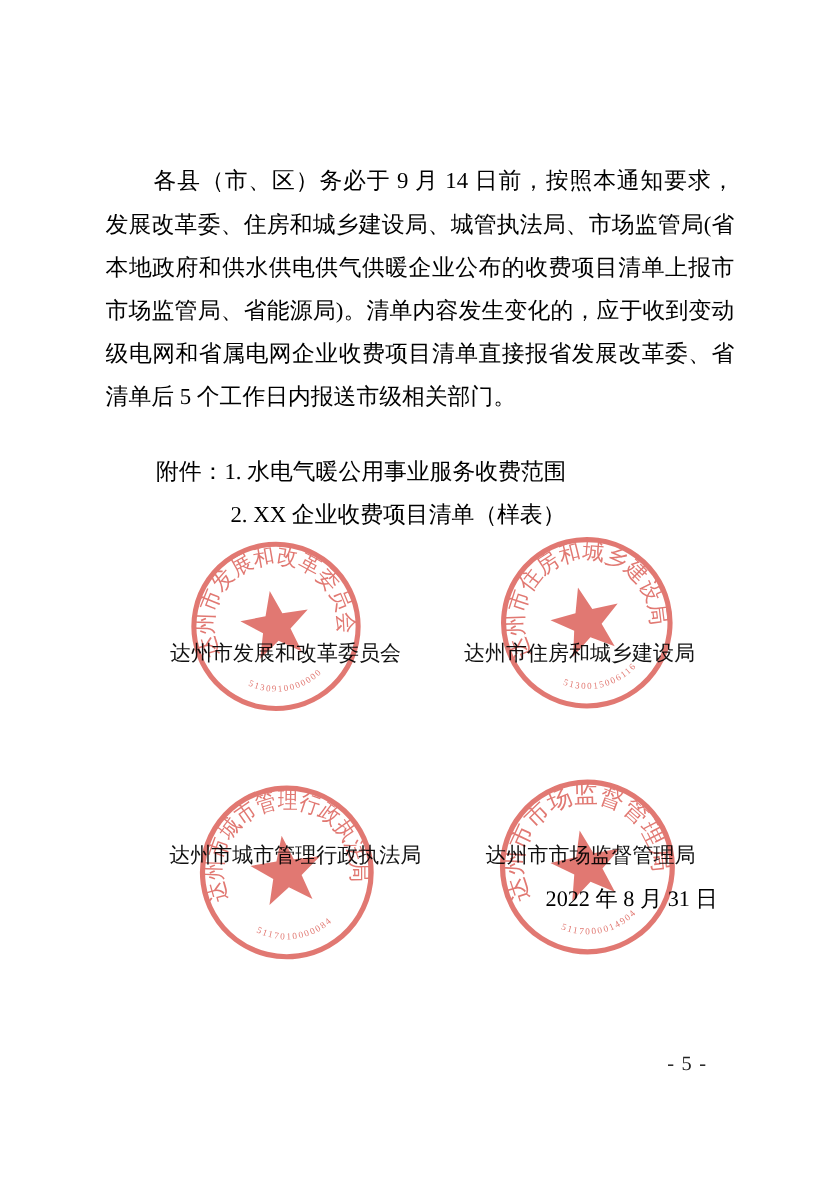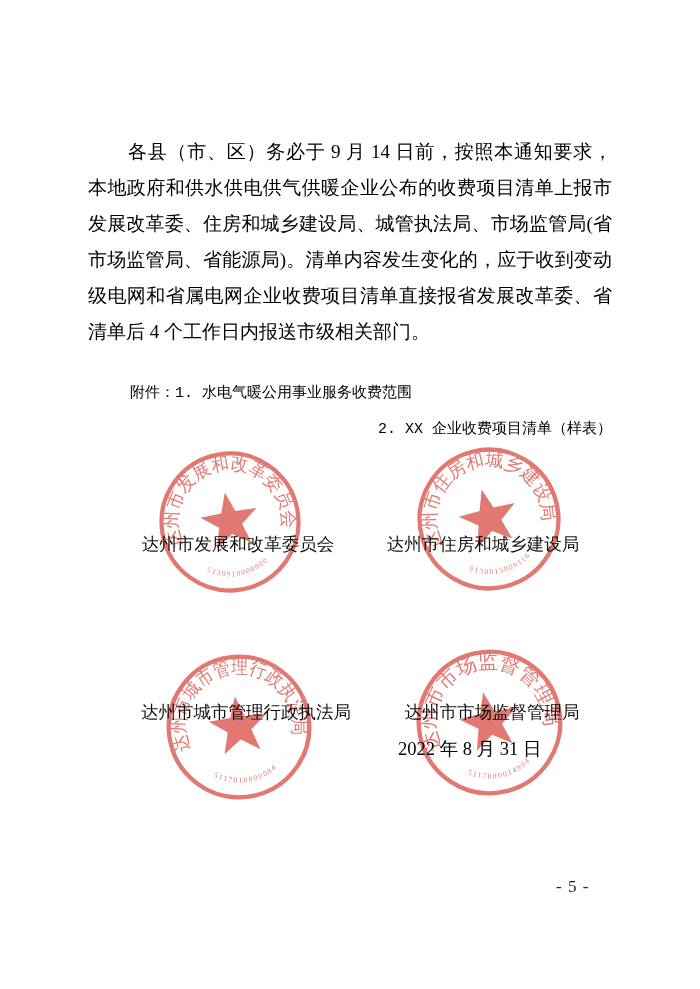--- a/index.html
+++ b/index.html
@@ -5,45 +5,45 @@
   html,body{margin:0;padding:0;background:#ffffff;}
   .page{
     position:relative;width:700px;height:989px;background:#ffffff;
     font-family:"Liberation Serif","DejaVu Serif",serif;color:#000;
     overflow:hidden;margin:0 auto;
   }
   .body-text{position:absolute;left:88px;top:134px;width:524px;font-size:19px;line-height:36px;}
   .para-line{text-align:justify;text-align-last:justify;height:36px;overflow:hidden;}
   .para-line.first{padding-left:40px;}
   .para-line.last{text-align-last:left;}
-  .attachment{position:absolute;left:88px;top:376px;width:524px;font-size:15px;line-height:36px;font-family:Liberation Mono, monospace;}
+  .attachment{position:absolute;left:88px;top:376px;width:524px;font-size:19px;line-height:36px;}
   .att-line-1{padding-left:42px;}
-  .att-line-2{padding-left:104px;text-align:right;}
+  .att-line-2{padding-left:104px;}
   .caption{position:absolute;font-size:17.5px;line-height:22px;color:#111;text-align:center;z-index:2;}
   .cap-1{left:88px;top:533px;width:300px;}
   .cap-2{left:333px;top:533px;width:300px;}
   .cap-3{left:88px;top:701px;width:316px;}
   .cap-4{left:342px;top:701px;width:300px;}
-  .doc-date{position:absolute;left:398px;top:736px;width:200px;font-size:18.5px;text-align:left;z-index:2;}
+  .doc-date{position:absolute;left:398px;top:736px;width:200px;font-size:18.5px;text-align:right;z-index:2;}
   .page-number{position:absolute;left:556px;top:877px;width:90px;font-size:17px;letter-spacing:1px;color:#222;z-index:2;}
   .seal-svg{position:absolute;z-index:3;mix-blend-mode:multiply;pointer-events:none;}
   .seal-layer{position:absolute;left:0;top:0;width:100%;height:100%;}
 </style>
 </head>
 <body>
 
 <div class="page">
 
   <div class="body-text" id="paragraph">
       <div class="para-line first">各县（市、区）务必于 9 月 14 日前，按照本通知要求，指</div>
+      <div class="para-line">发展改革委、住房和城乡建设局、城管执法局、市场监管局(省</div>
       <div class="para-line">本地政府和供水供电供气供暖企业公布的收费项目清单上报市</div>
-      <div class="para-line">发展改革委、住房和城乡建设局、城管执法局、市场监管局(省</div>
       <div class="para-line">市场监管局、省能源局)。清单内容发生变化的，应于收到变动</div>
       <div class="para-line">级电网和省属电网企业收费项目清单直接报省发展改革委、省</div>
-      <div class="para-line last">清单后 4 个工作日内报送市级相关部门。</div>
+      <div class="para-line last">清单后 5 个工作日内报送市级相关部门。</div>
     </div>
 
   <div class="attachment">
     <div class="att-line-1"><span>附件：</span><span>1. 水电气暖公用事业服务收费范围</span></div>
     <div class="att-line-2"><span>2. XX 企业收费项目清单（样表）</span></div>
   </div>
 
   <div class="caption cap-1">达州市发展和改革委员会</div>
   <div class="caption cap-2">达州市住房和城乡建设局</div>
   <div class="caption cap-3">达州市城市管理行政执法局</div>

